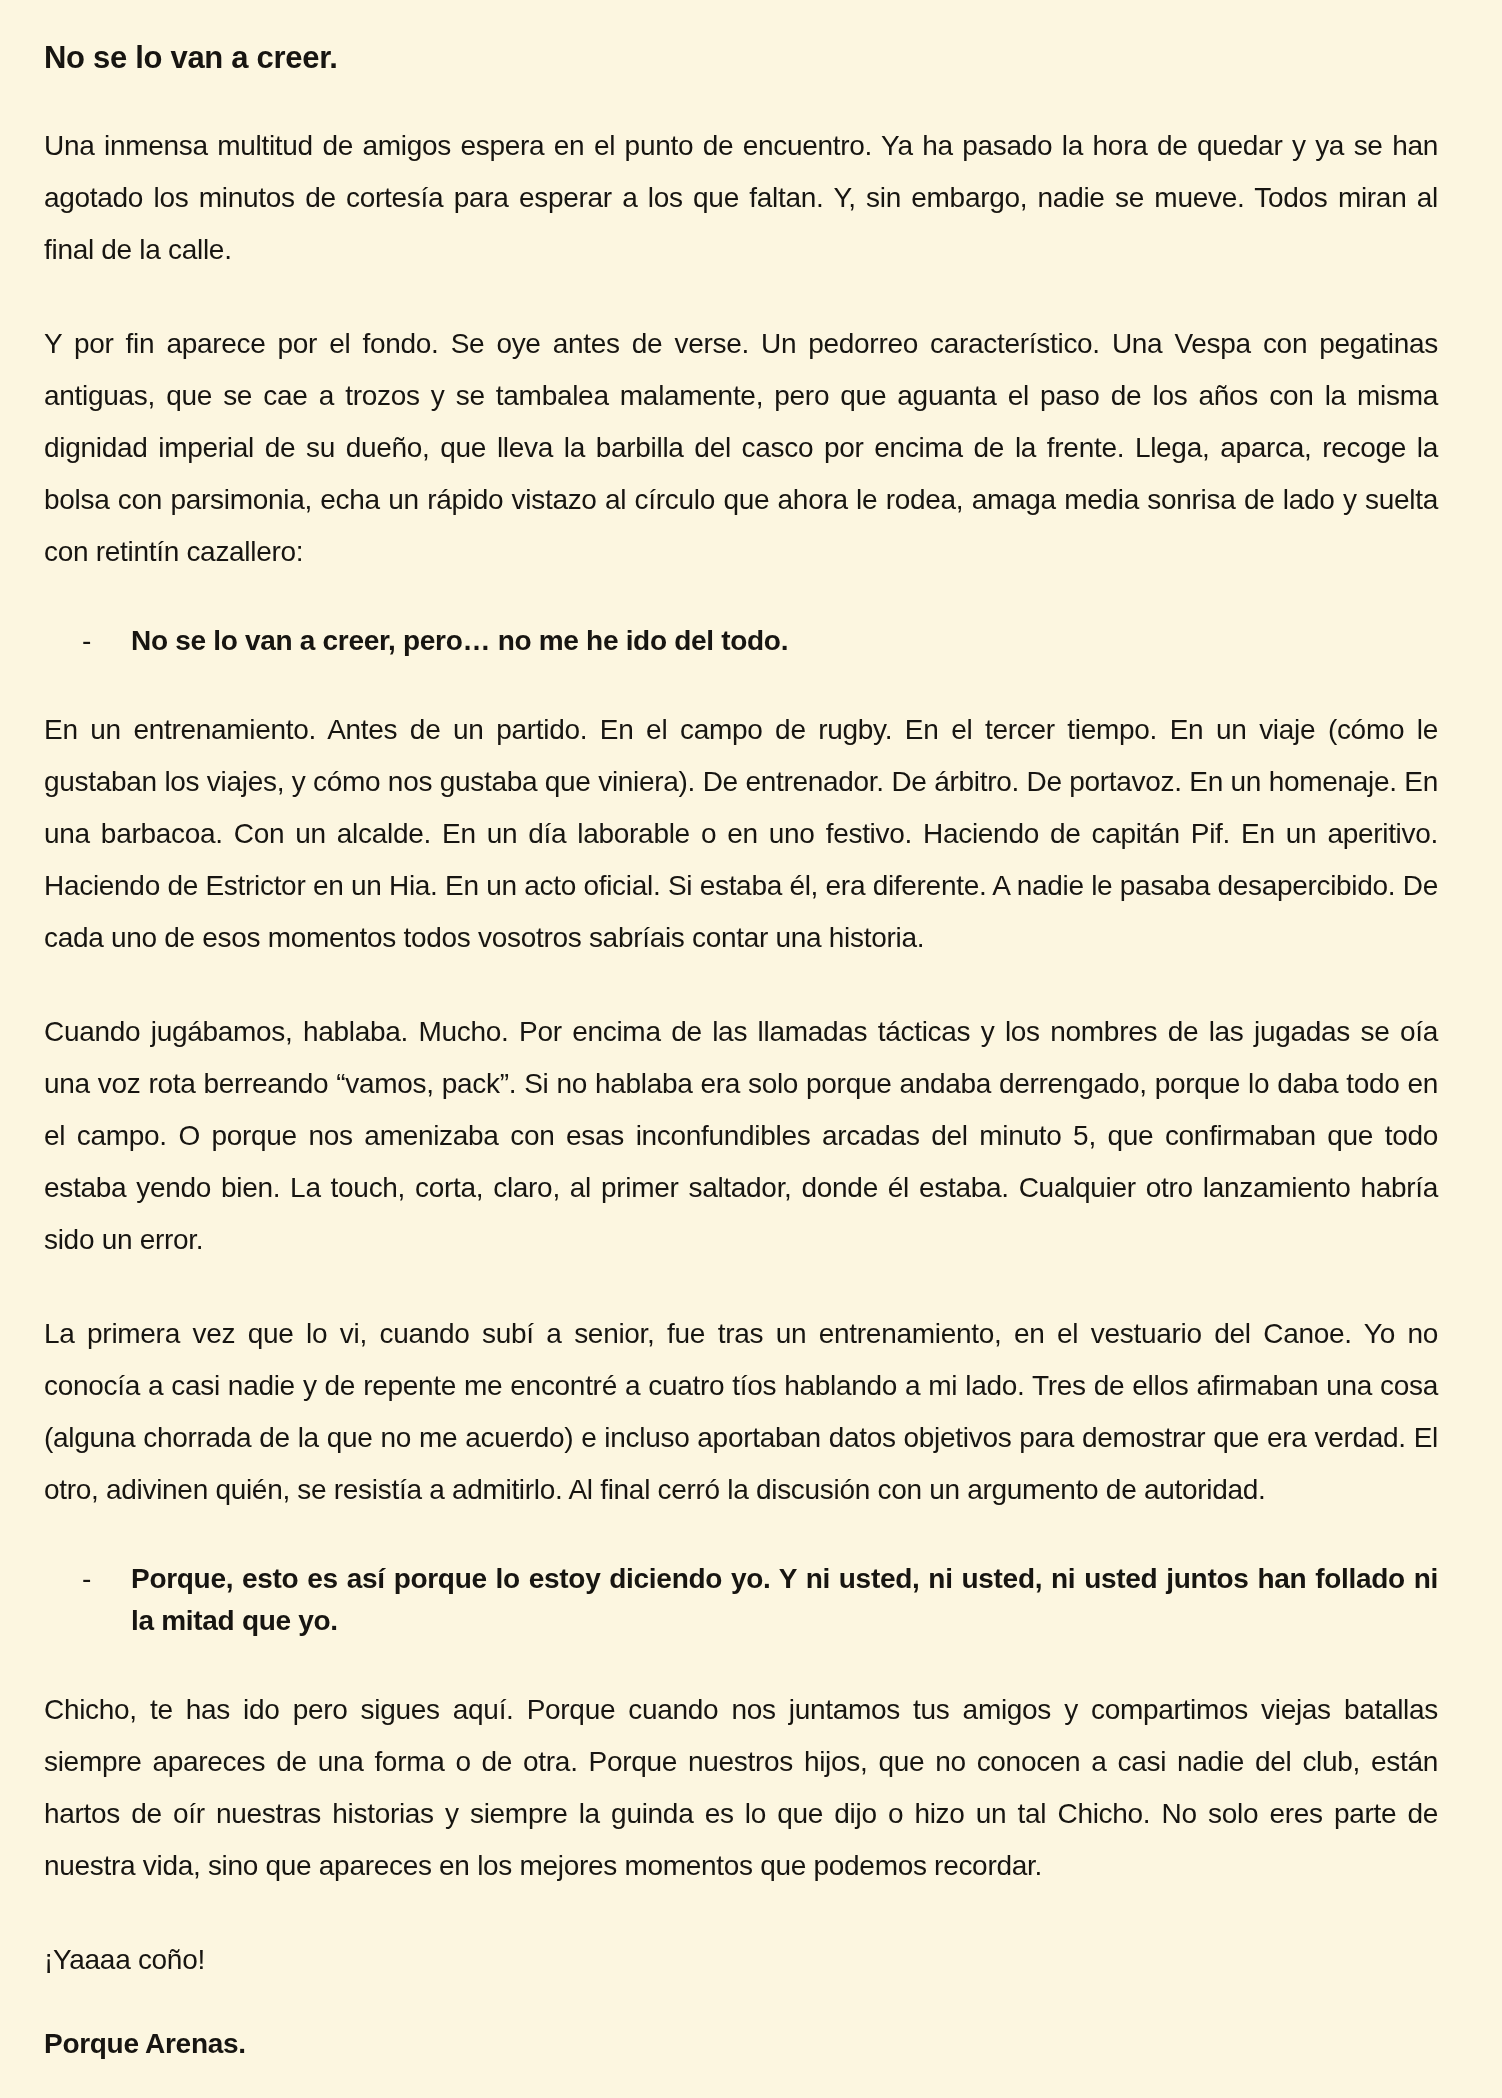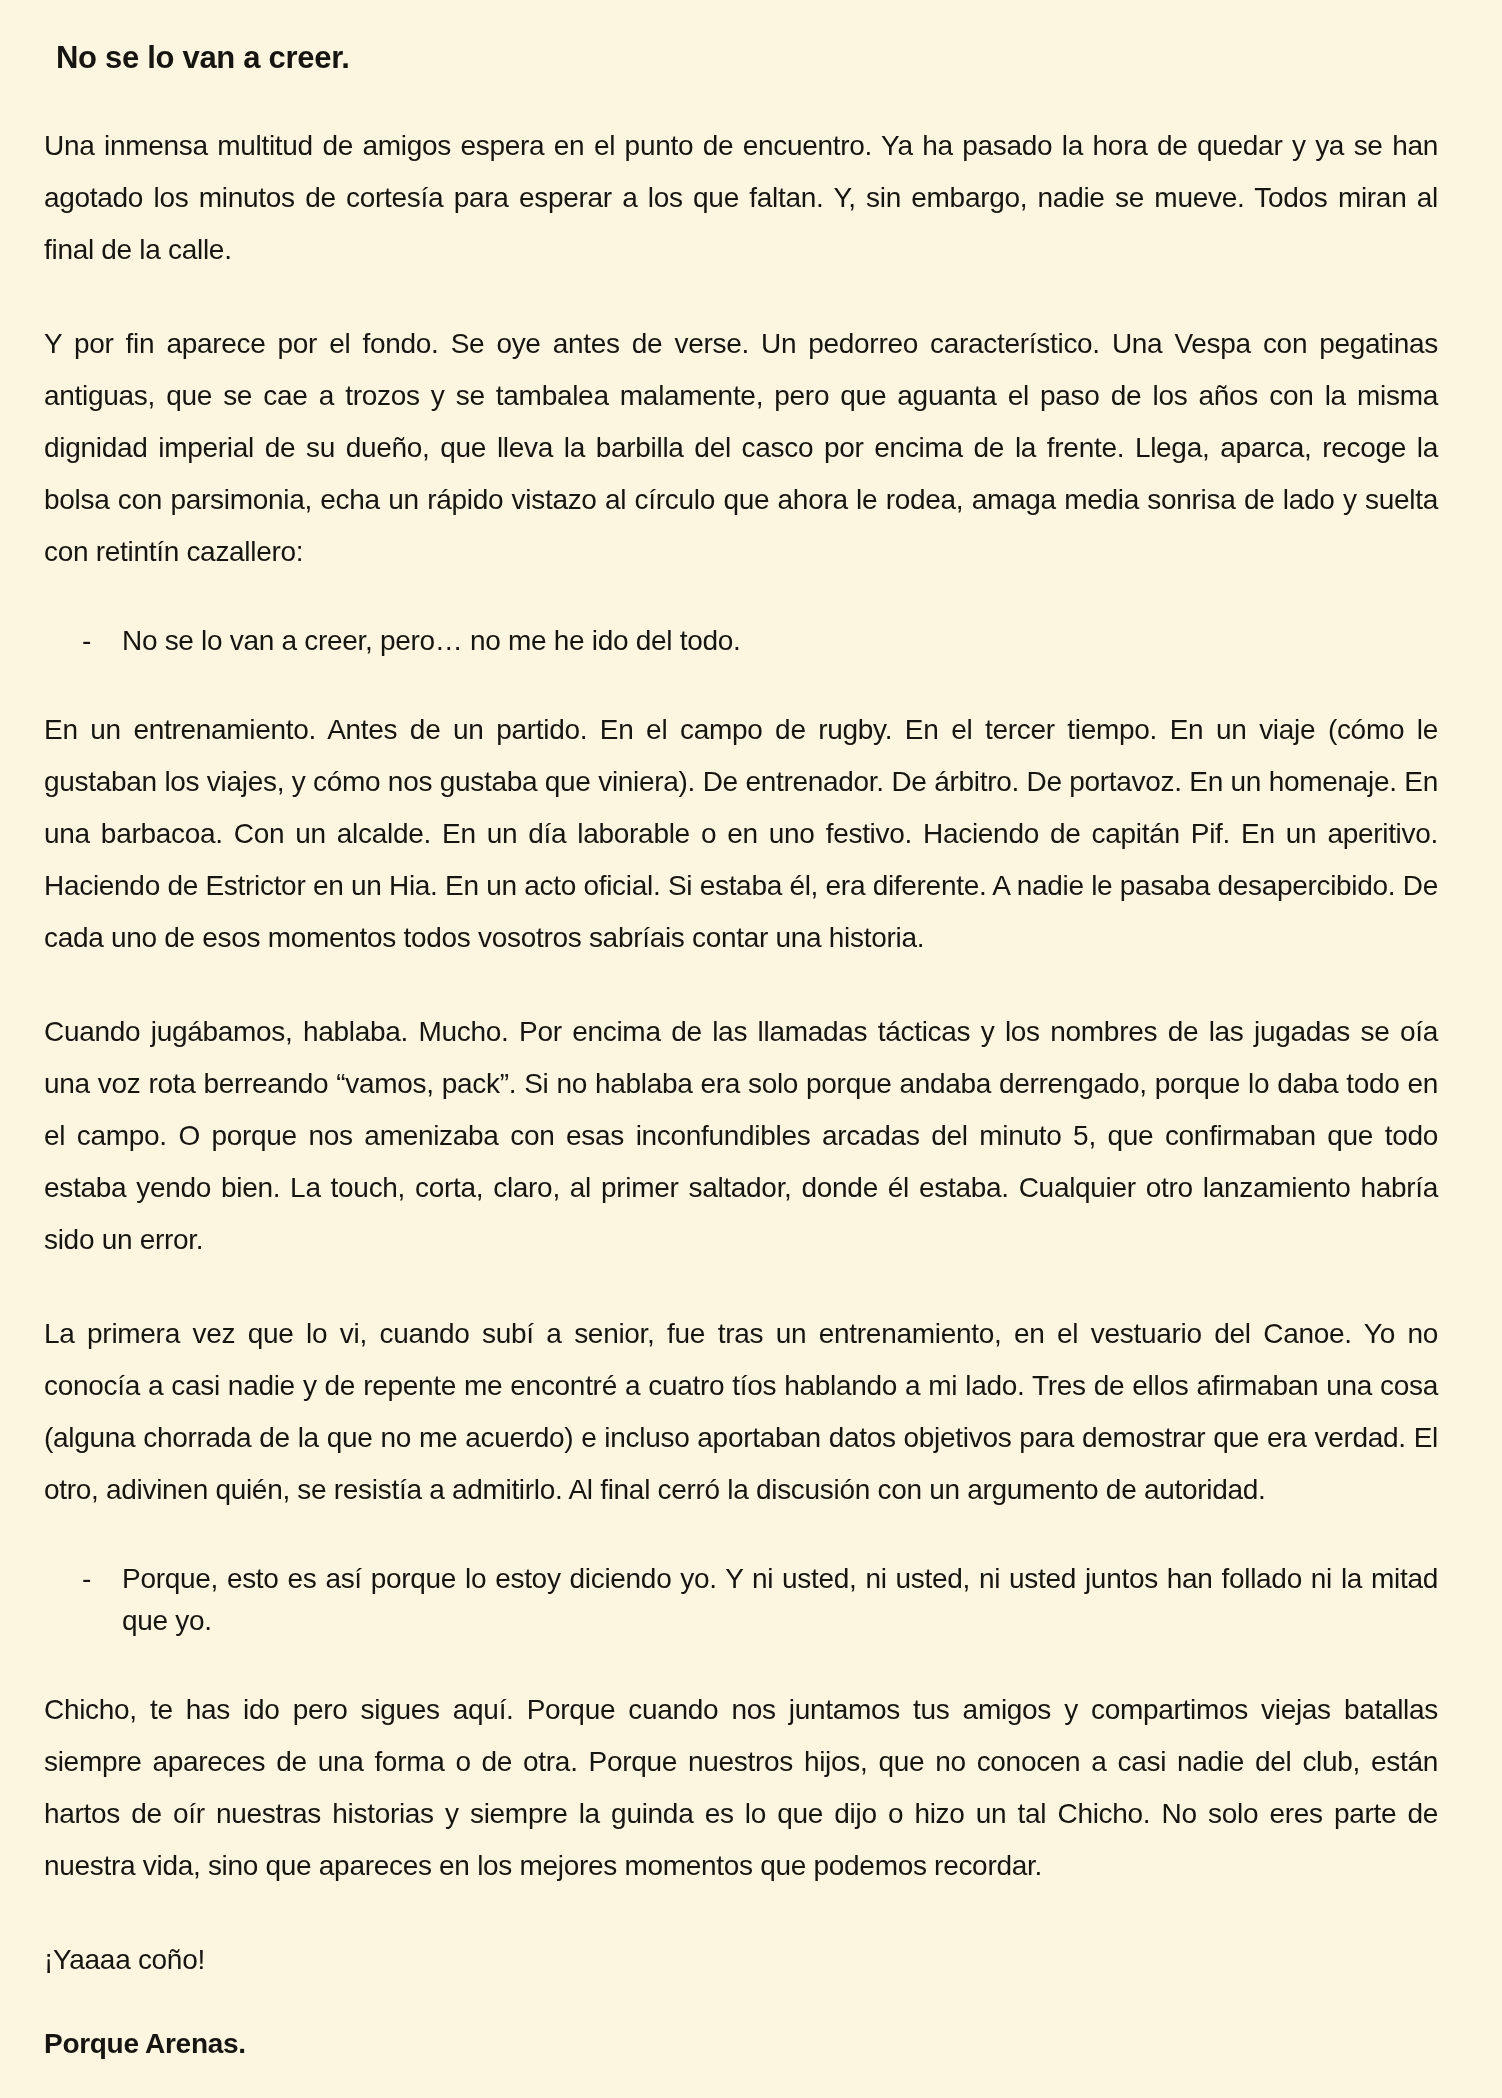--- a/index.html
+++ b/index.html
@@ -14,21 +14,21 @@
   .page {
     box-sizing: border-box;
     width: 1502px;
     height: 2098px;
     padding: 40px 64px 0 44px;
   }
   .title {
     font-size: 31px;
     font-weight: bold;
     letter-spacing: -0.3px;
-    margin: 0 0 44px 12px;
+    margin: 0 0 44px 0;
   }
   .para {
     font-size: 28px;
     line-height: 52px;
     letter-spacing: -0.3px;
     text-align: justify;
     margin: 0 0 42px 0;
   }
   .bullet {
     display: flex;
@@ -37,22 +37,23 @@
     letter-spacing: -0.3px;
     margin: 0 0 42px 0;
   }
   .bullet .dash {
     flex: none;
     margin-left: 38px;
     width: 14px;
   }
   .bullet .bullet-text {
     flex: 1;
-    margin-left: 26px;
+    margin-left: 35px;
     text-align: justify;
+    font-weight: bold;
   }
   .signature {
     font-size: 28px;
     font-weight: bold;
     letter-spacing: -0.3px;
     margin: 0;
   }
 </style>
 </head>
 <body style="--page-bg: #FCF6E0; --page-fg: #171511;">

